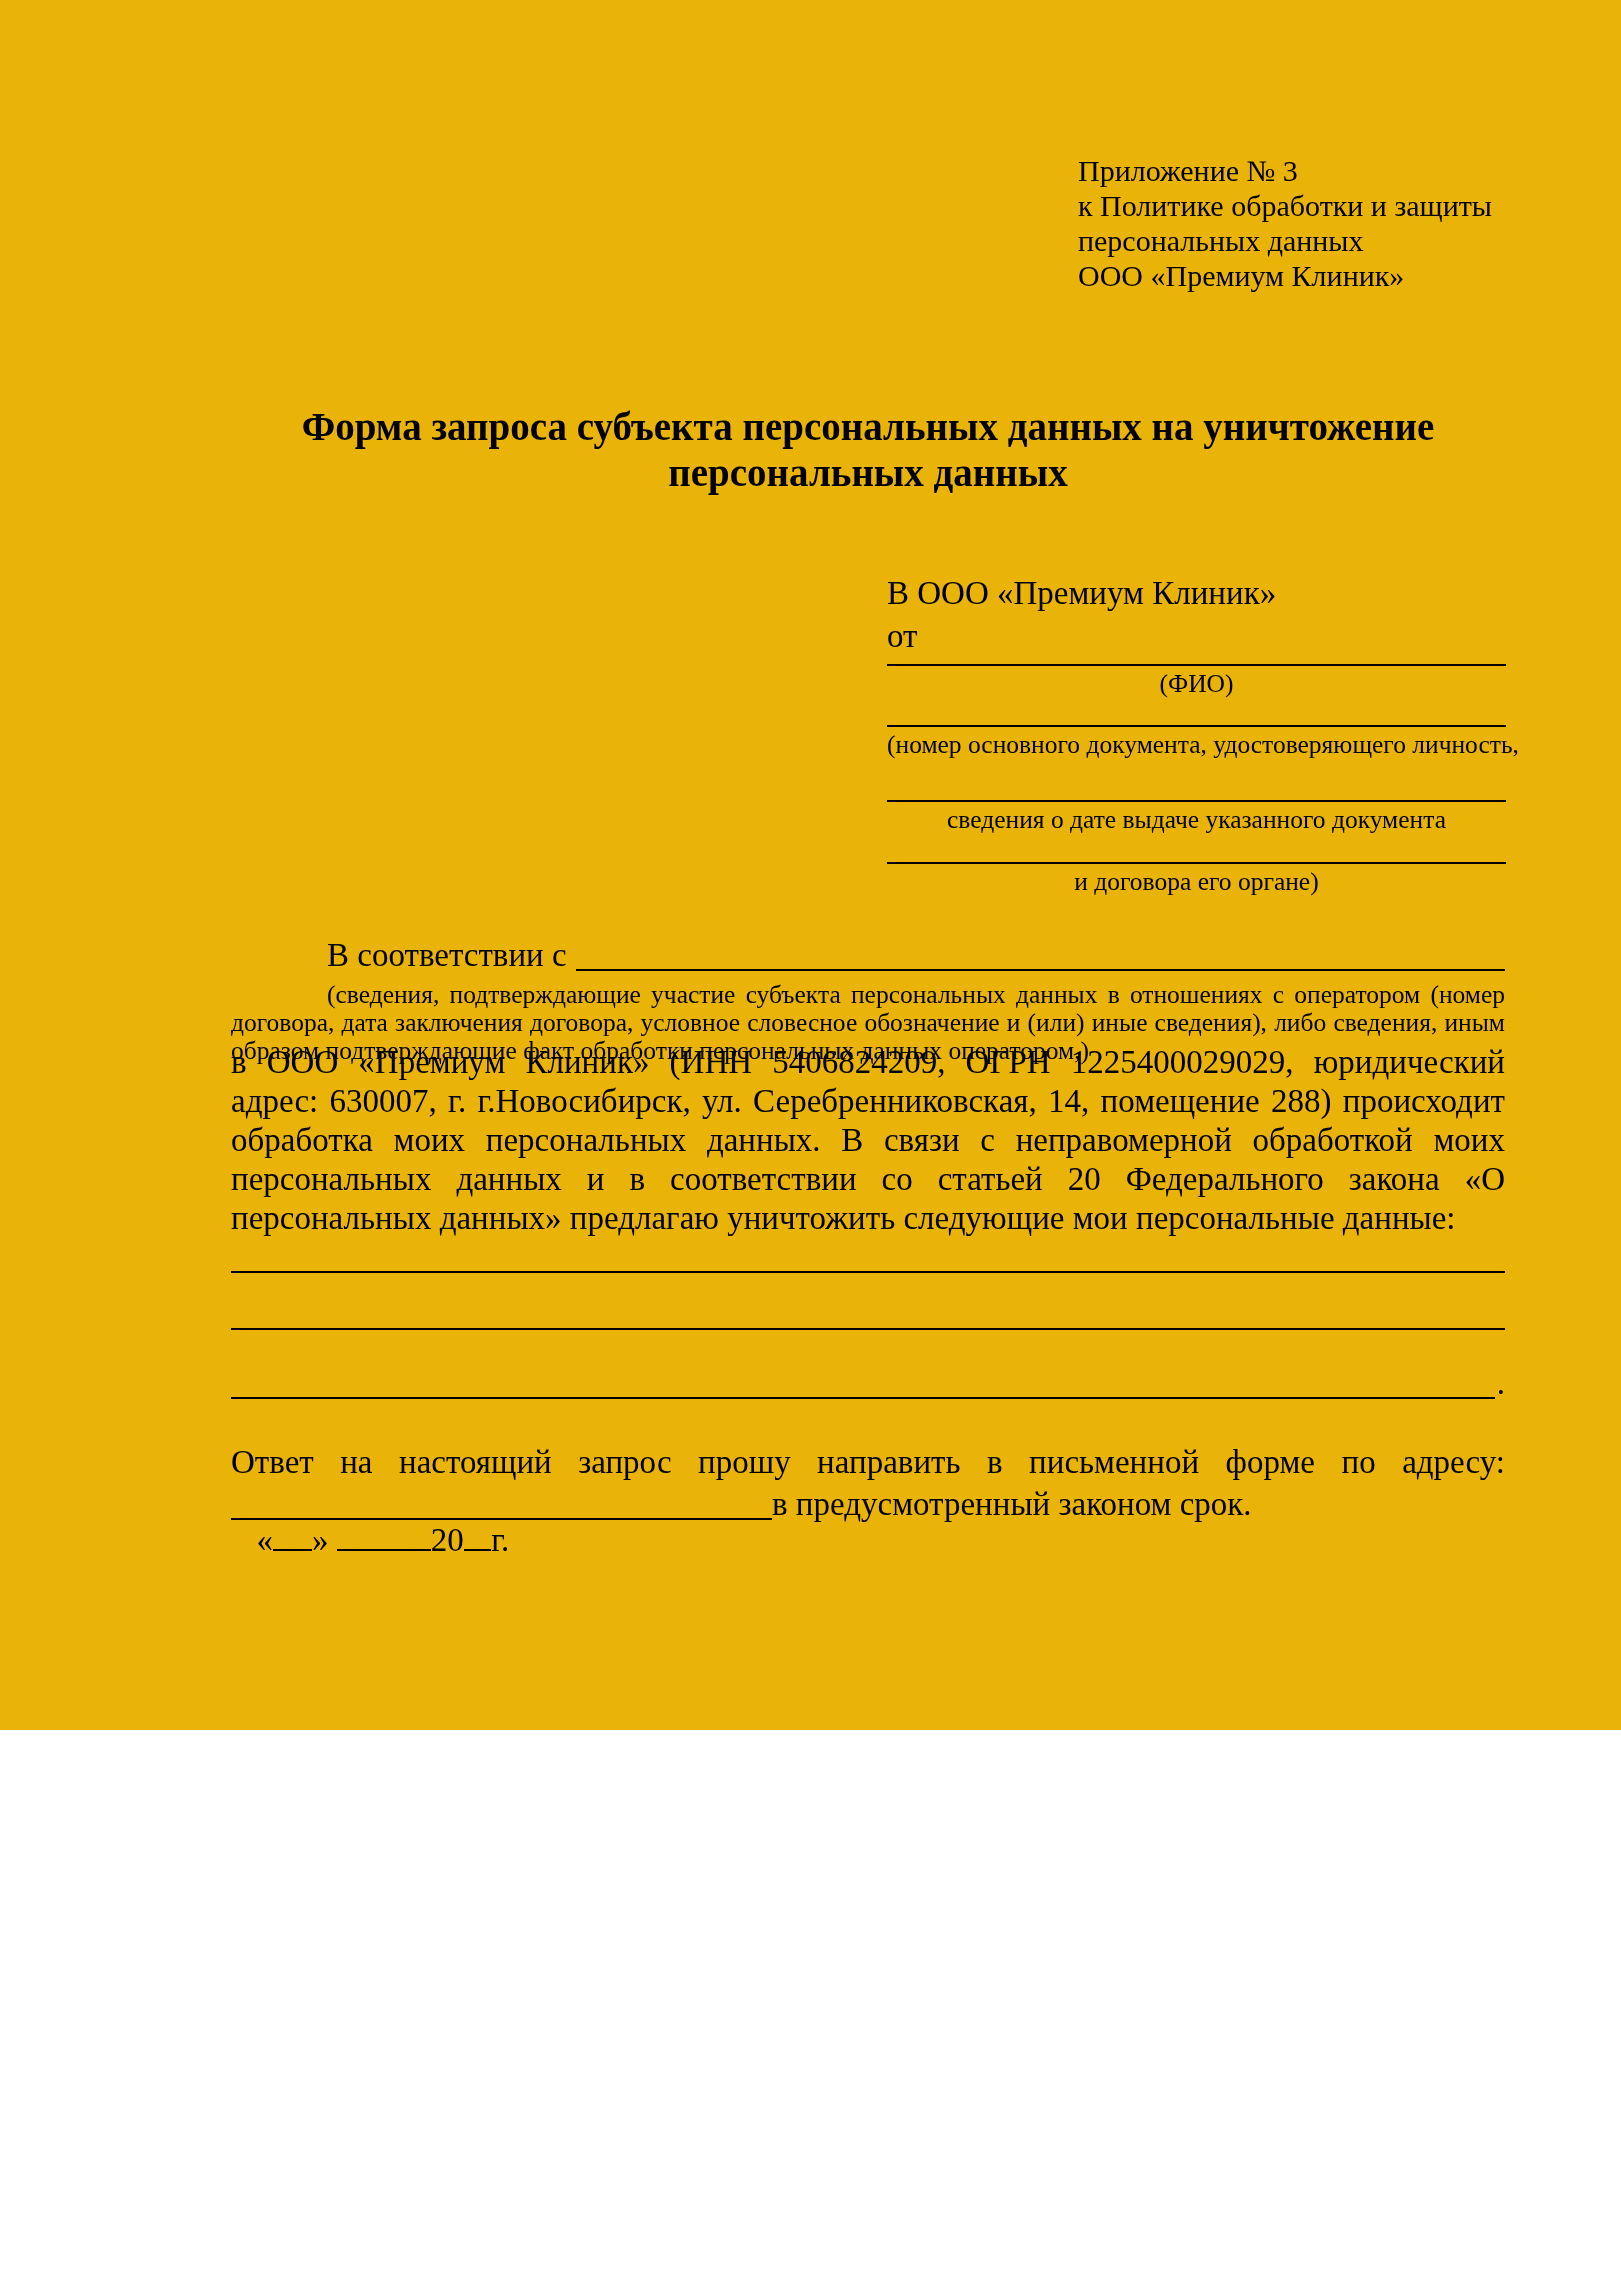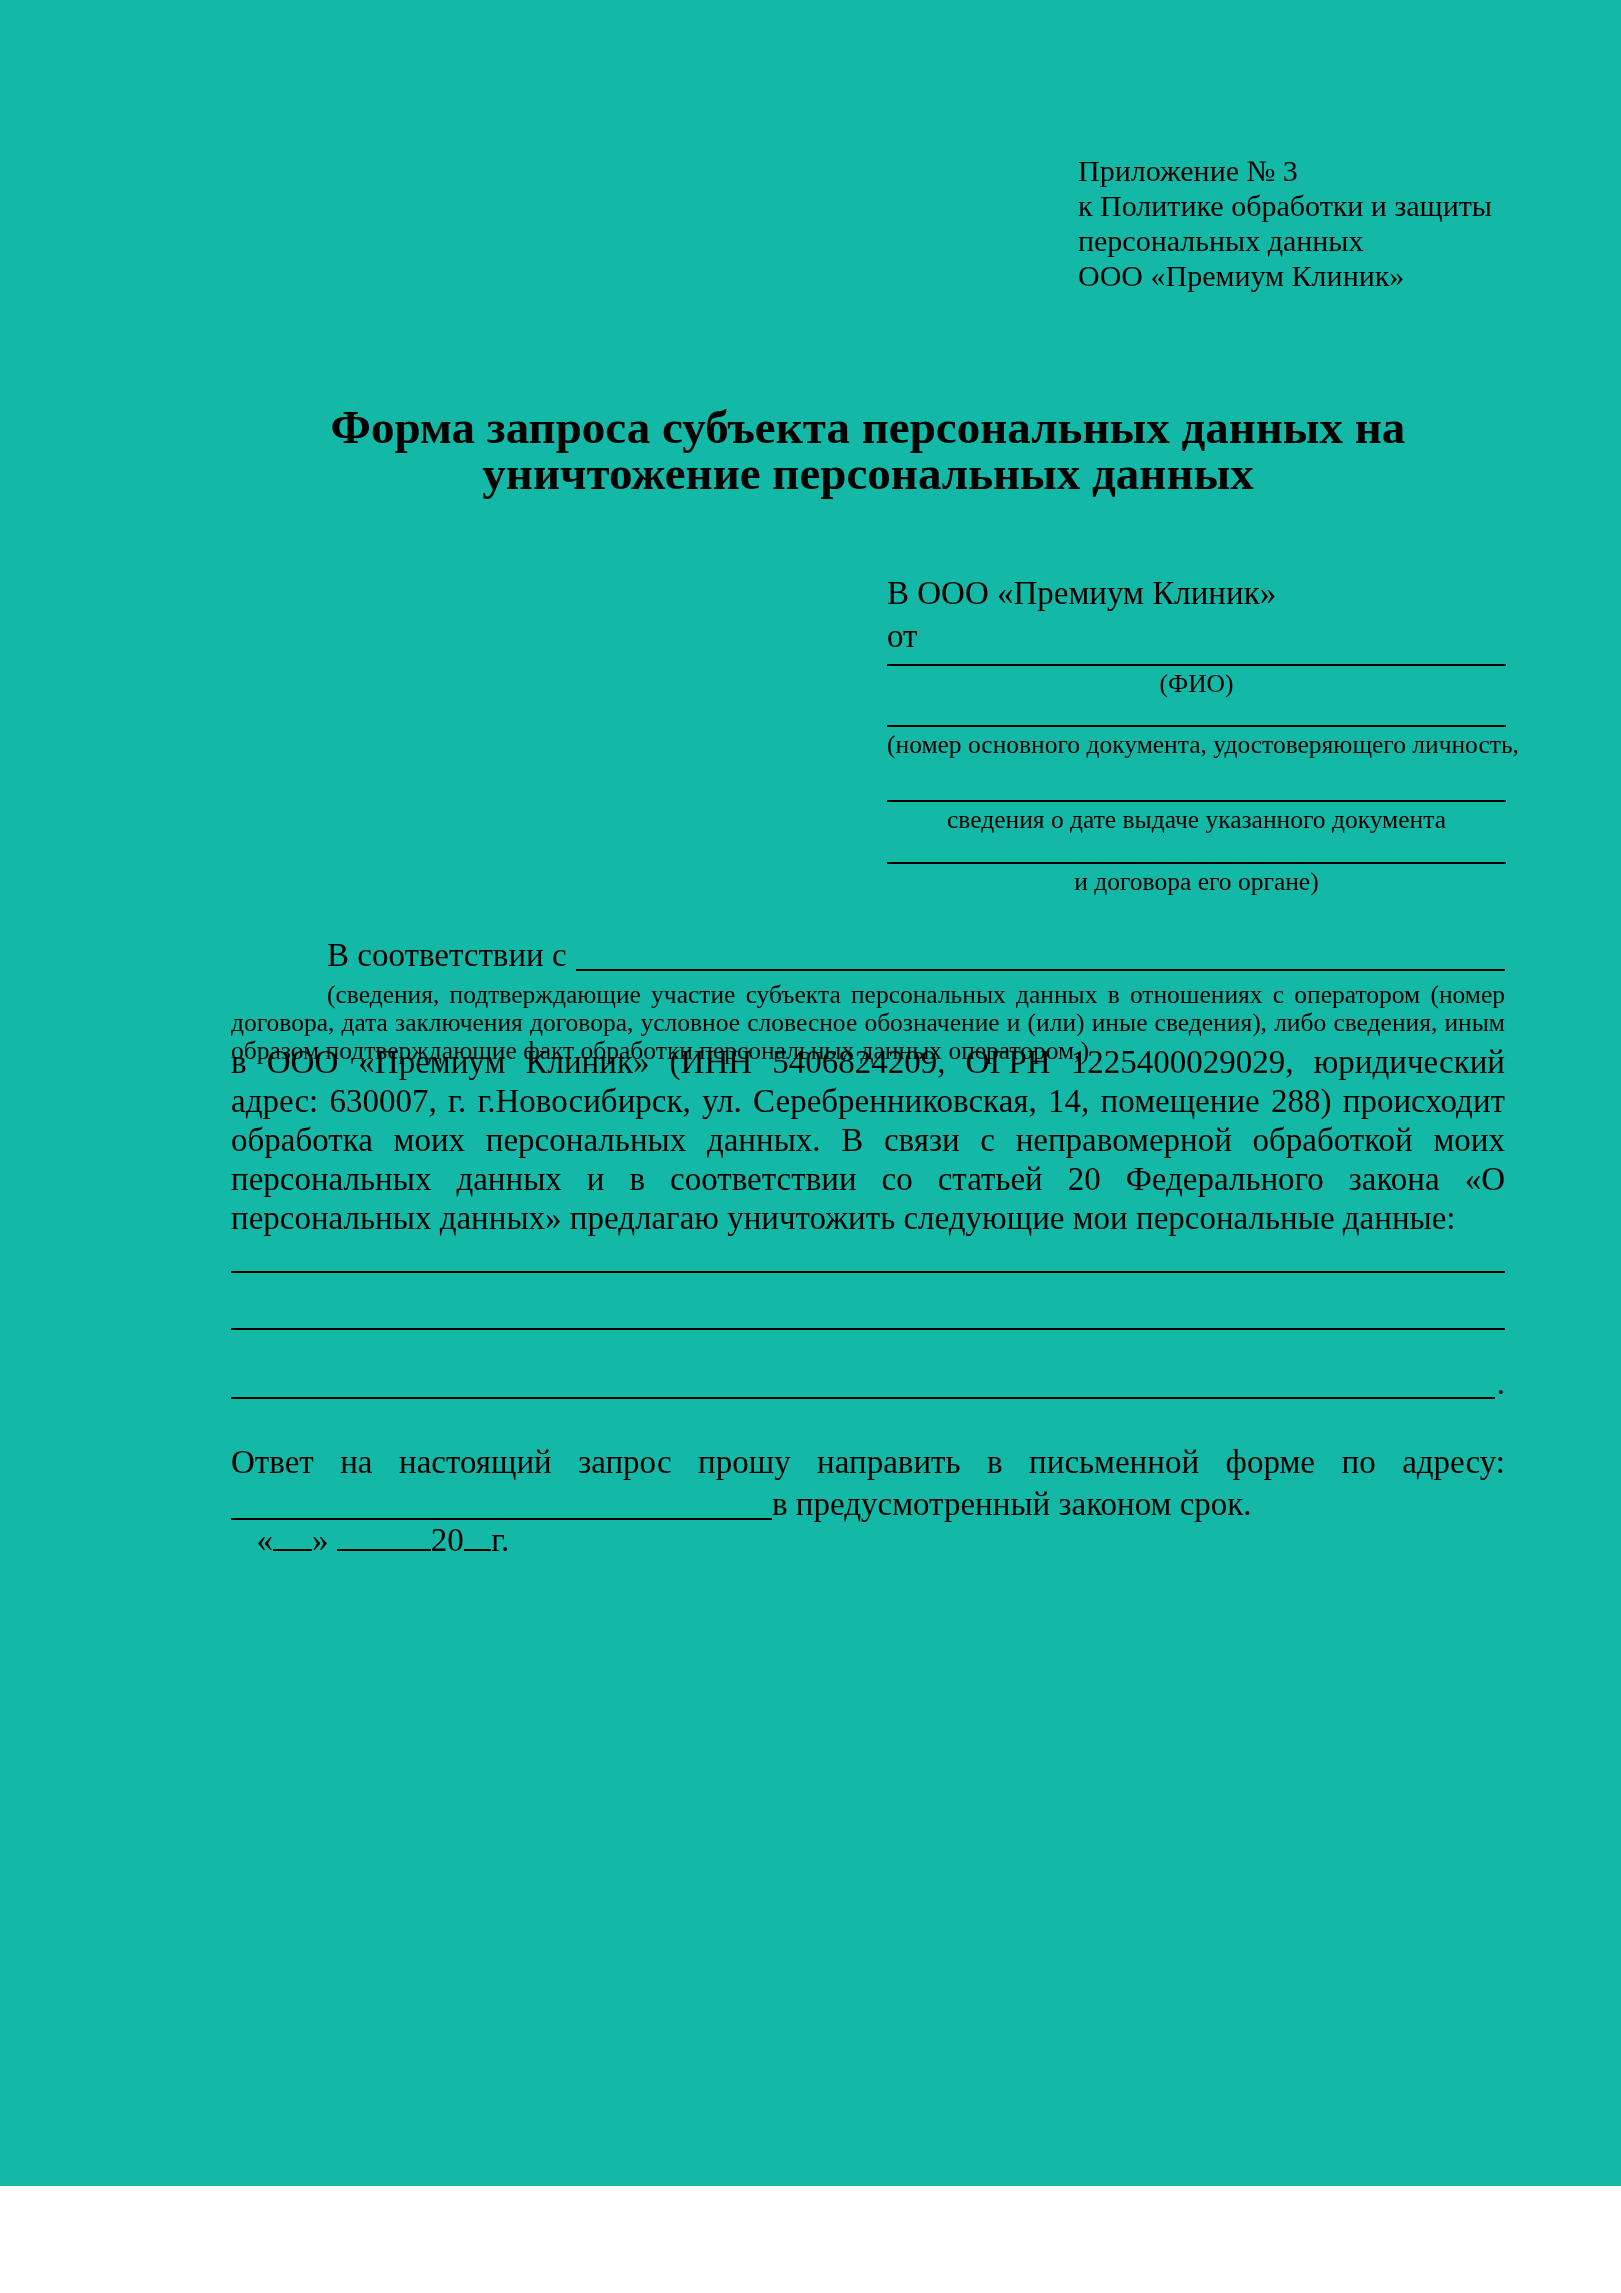--- a/index.html
+++ b/index.html
@@ -1,26 +1,26 @@
 <!DOCTYPE html>
 <html lang="ru"><head>
 <meta charset="utf-8">
 <style>
   html,body{margin:0;padding:0;background:#fff;}
   .page{
     position:relative;
-    width:1621px;height:2186px;
-    background:#14b8a6;color:#000;
+    width:1621px;height:1730px;
+    background:#eab308;color:#000;
     font-family:"Liberation Serif","DejaVu Serif",serif;
     overflow:hidden;
   }
   
   .corner-header{position:absolute;left:1078px;top:153px;font-size:30px;line-height:35px;}
   
-  .doc-title{position:absolute;left:231px;top:404px;width:1274px;text-align:center;font-weight:700;font-size:47px;line-height:46px;}
+  .doc-title{position:absolute;left:231px;top:404px;width:1274px;text-align:center;font-weight:700;font-size:39px;line-height:46px;}
   
   .addressee{position:absolute;left:887px;top:572px;width:619px;font-size:33px;line-height:43px;}
   .addr-line{white-space:nowrap;}
   .field-line{border-bottom:2.9px solid #000;height:0;}
   .u1{margin-top:5.9px;}
   .u2{margin-top:27.4px;}
   .u3{margin-top:41px;}
   .u4{margin-top:28px;}
   .addr-caption{font-size:25.5px;line-height:29px;text-align:center;margin-top:2.9px;white-space:nowrap;}
   

